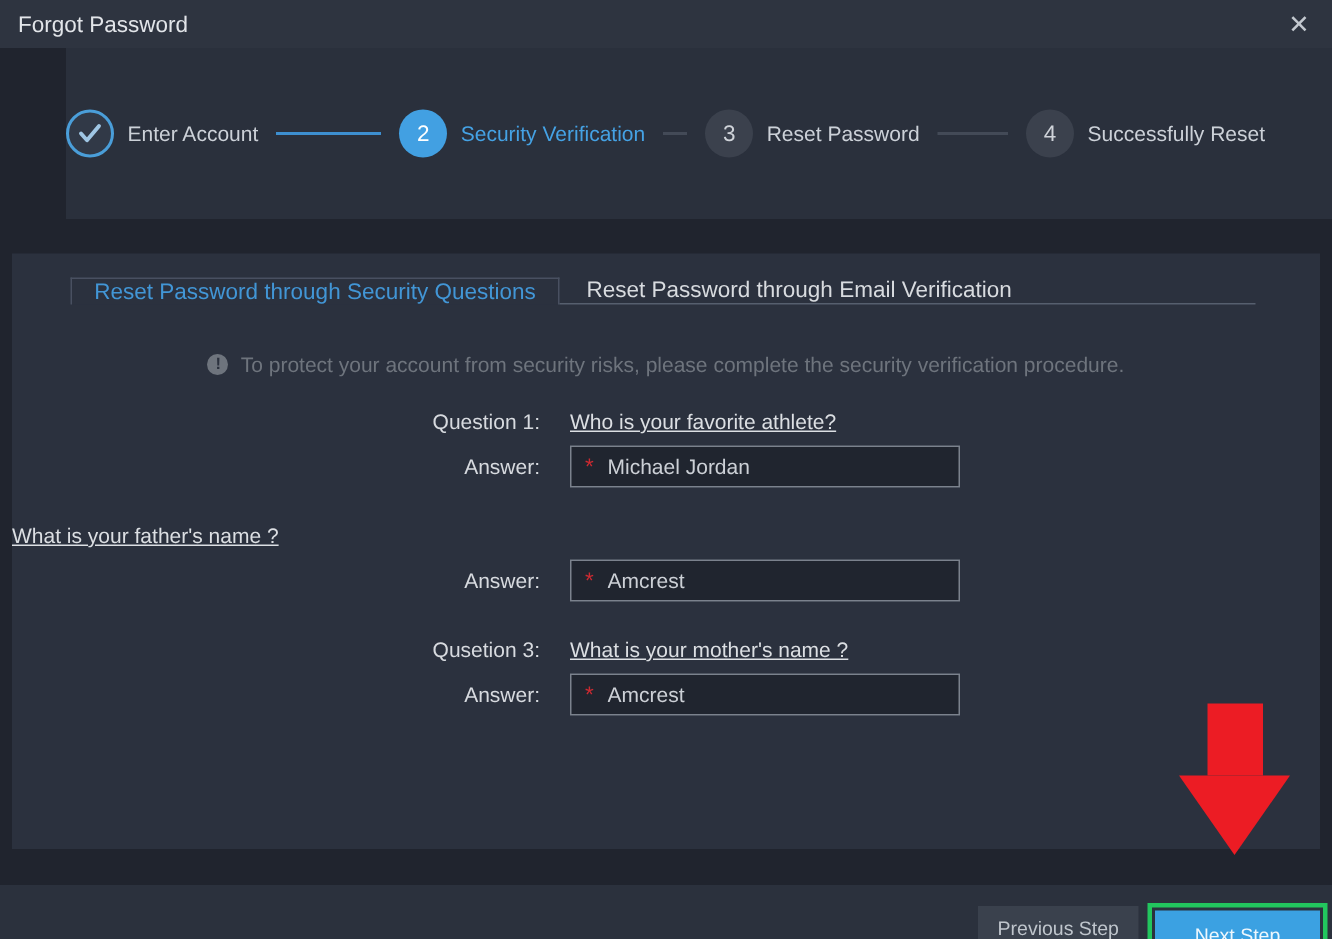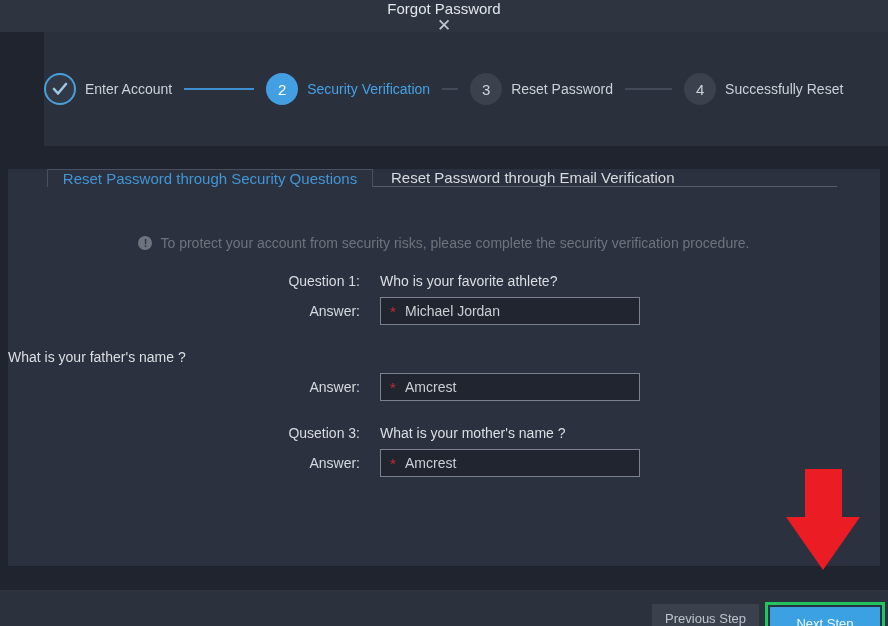--- a/index.html
+++ b/index.html
@@ -10,21 +10,20 @@
     color:#d7dadf;
     overflow:hidden;
     position:relative;
   }
 
   
   .titlebar {
     height:32px; background:#2e3440;
     display:flex; align-items:center; justify-content:space-between;
     padding:0 12px;
-    flex-direction:column;
   }
   .titlebar-title { font-size:15px; color:#e2e5e9; }
   .close-btn {
     font-size:17px; color:#c3c8cf; cursor:pointer; line-height:1;
     padding:0 3px; font-weight:400;
   }
 
   
   .stepper-section {
     height:114px; background:#2a303c;
@@ -49,21 +48,21 @@
   .c1 { width:70px; } .c2 { width:16px; } .c3 { width:47px; }
   .check-icon svg { display:block; }
 
   
   .panel {
     margin:14px 8px 0 8px; height:397px; background:#2b313e;
   }
 
   
   .tab-row {
-    display:flex; align-items:flex-start;
+    display:flex; align-items:flex-end;
     margin:23px 0 0 39px; width:790px; height:34px;
   }
   .tab {
     font-size:15px; display:flex; align-items:center; cursor:pointer;
     white-space:nowrap;
   }
   .tab-active {
     width:326px; justify-content:center;
     border:1px solid #495061; border-bottom:none;
     color:#4296d6; background:#2b313e;
@@ -86,21 +85,21 @@
 
   
   .form { margin-top:22px; }
   .form-row {
     display:grid; grid-template-columns:352px 1fr; column-gap:20px;
     align-items:center;
   }
   .q-row { height:15px; }
   .a-row { margin-top:9px; margin-bottom:24px; }
   .form-label { text-align:right; font-size:14px; color:#d7dadf; white-space:nowrap; }
-  .question-text { font-size:14px; color:#dcdfe3; }
+  .question-text { font-size:14px; color:#dcdfe3;text-decoration:underline; }
   .input-wrap { position:relative; width:260px; }
   .req-mark {
     position:absolute; left:10px; top:6px; color:#cc2a31; font-size:15px;
     pointer-events:none;
   }
   .answer-input {
     width:260px; height:28px; background:#20252f;
     border:1px solid #7b828d; color:#ccd0d6; font-size:14px;
     padding:0 8px 0 24px; outline:none;
     font-family:"Liberation Sans", sans-serif;

